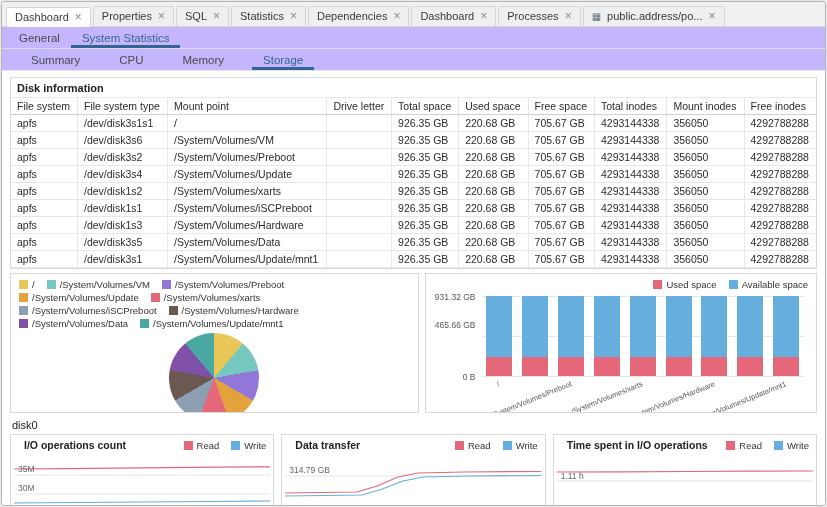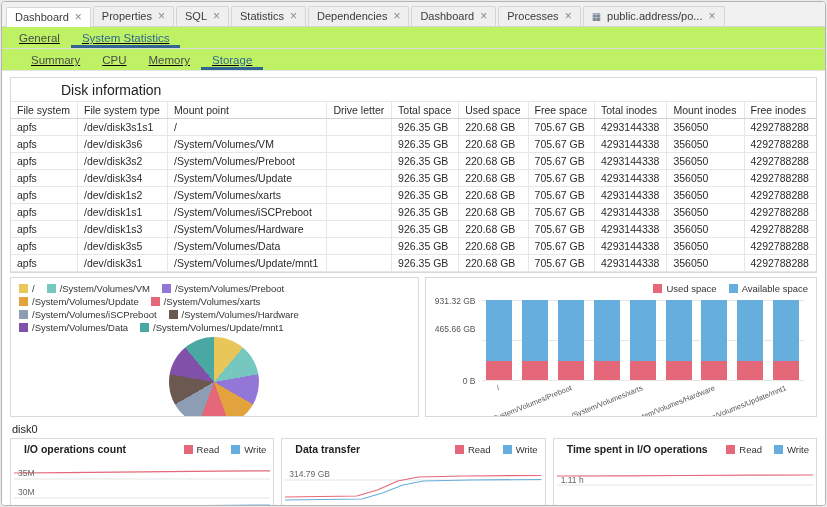--- a/index.html
+++ b/index.html
@@ -8,32 +8,32 @@
   .window { width: 825px; height: 505px; margin: 1px; background: #fff; border: 1px solid #b4b4b4; border-radius: 4px; overflow: hidden; display: flex; flex-direction: column; }
 
   
   .doc-tabbar { display: flex; align-items: flex-end; background: #f1f1f1; border-bottom: 1px solid #d5d5d5; height: 25px; padding: 3px 0 0 4px; gap: 2px; flex: none; }
   .doc-tab { display: flex; align-items: center; gap: 6px; padding: 3px 8px 4px; font-size: 11px; color: #3a3a3a; background: #efefef; border: 1px solid #d5d5d5; border-bottom: none; border-radius: 2px 2px 0 0; cursor: pointer; white-space: nowrap; }
   .doc-tab.active { background: #fff; margin-bottom: -1px; }
   .tab-close { color: #8a8a8a; font-size: 12px; line-height: 1; }
   .tab-icon { font-size: 10px; color: #5a6b7a; }
 
   
-  .nav-row { display: flex; background: #bef264; border-bottom: 1px solid #dcdcdc; flex: none; padding-left: 6px; text-decoration: underline; }
-  .nav-row.sub { padding-left: 18px; border-bottom: 1px solid #e5e5e5; }
+  .nav-row { display: flex; background: #c4b5fd; border-bottom: 1px solid #dcdcdc; flex: none; padding-left: 6px; }
+  .nav-row.sub { padding-left: 18px; border-bottom: 1px solid #e5e5e5; gap: 17px; }
   .nav-tab { padding: 5px 11px 4px; font-size: 11.5px; color: #4a4a4a; cursor: pointer; }
   .nav-tab.active { color: #326690; box-shadow: inset 0 -3px 0 #326690; }
 
   .content { flex: 1; background: #fff; overflow: hidden; }
 
   .panel { background: #fff; border: 1px solid #d9d9d9; }
 
   
   .disk-panel { margin: 6px 8px 4px; border: 1px solid #d9d9d9; }
-  .panel-title { font-size: 14px; font-weight: normal; color: #222; padding: 4px 6px 3px; margin-left: 44px; }
+  .panel-title { font-size: 11px; font-weight: bold; color: #222; padding: 4px 6px 3px; }
   table.disk-table { width: 100%; border-collapse: collapse; }
   table.disk-table th, table.disk-table td { border: 1px solid #e7e7e7; padding: 2px 6px; font-size: 10.5px; text-align: left; color: #2b2b2b; white-space: nowrap; }
   table.disk-table th { font-weight: normal; border-bottom: 1px solid #d2d2d2; margin-left: 28px; }
   table.disk-table td:first-child, table.disk-table th:first-child { border-left: none; }
   table.disk-table td:last-child, table.disk-table th:last-child { border-right: none; }
 
   
   .charts-row { display: flex; gap: 6px; margin: 2px 8px 6px; height: 140px; }
   .charts-row .panel { flex: 1; overflow: hidden; }
 

